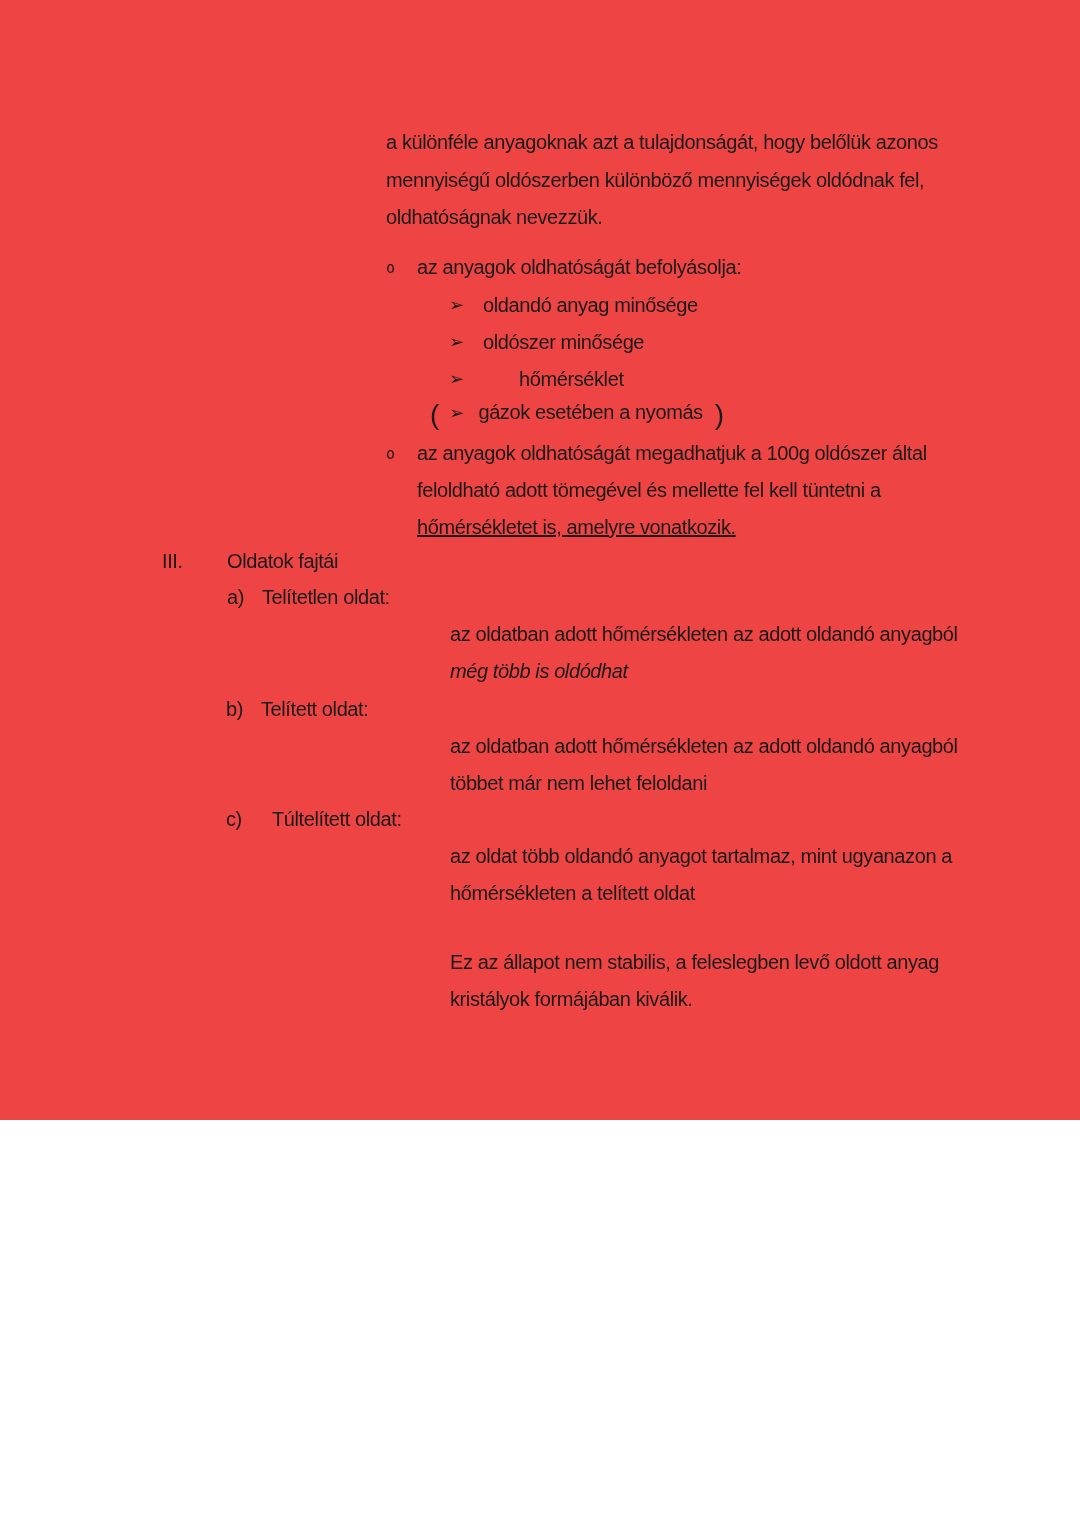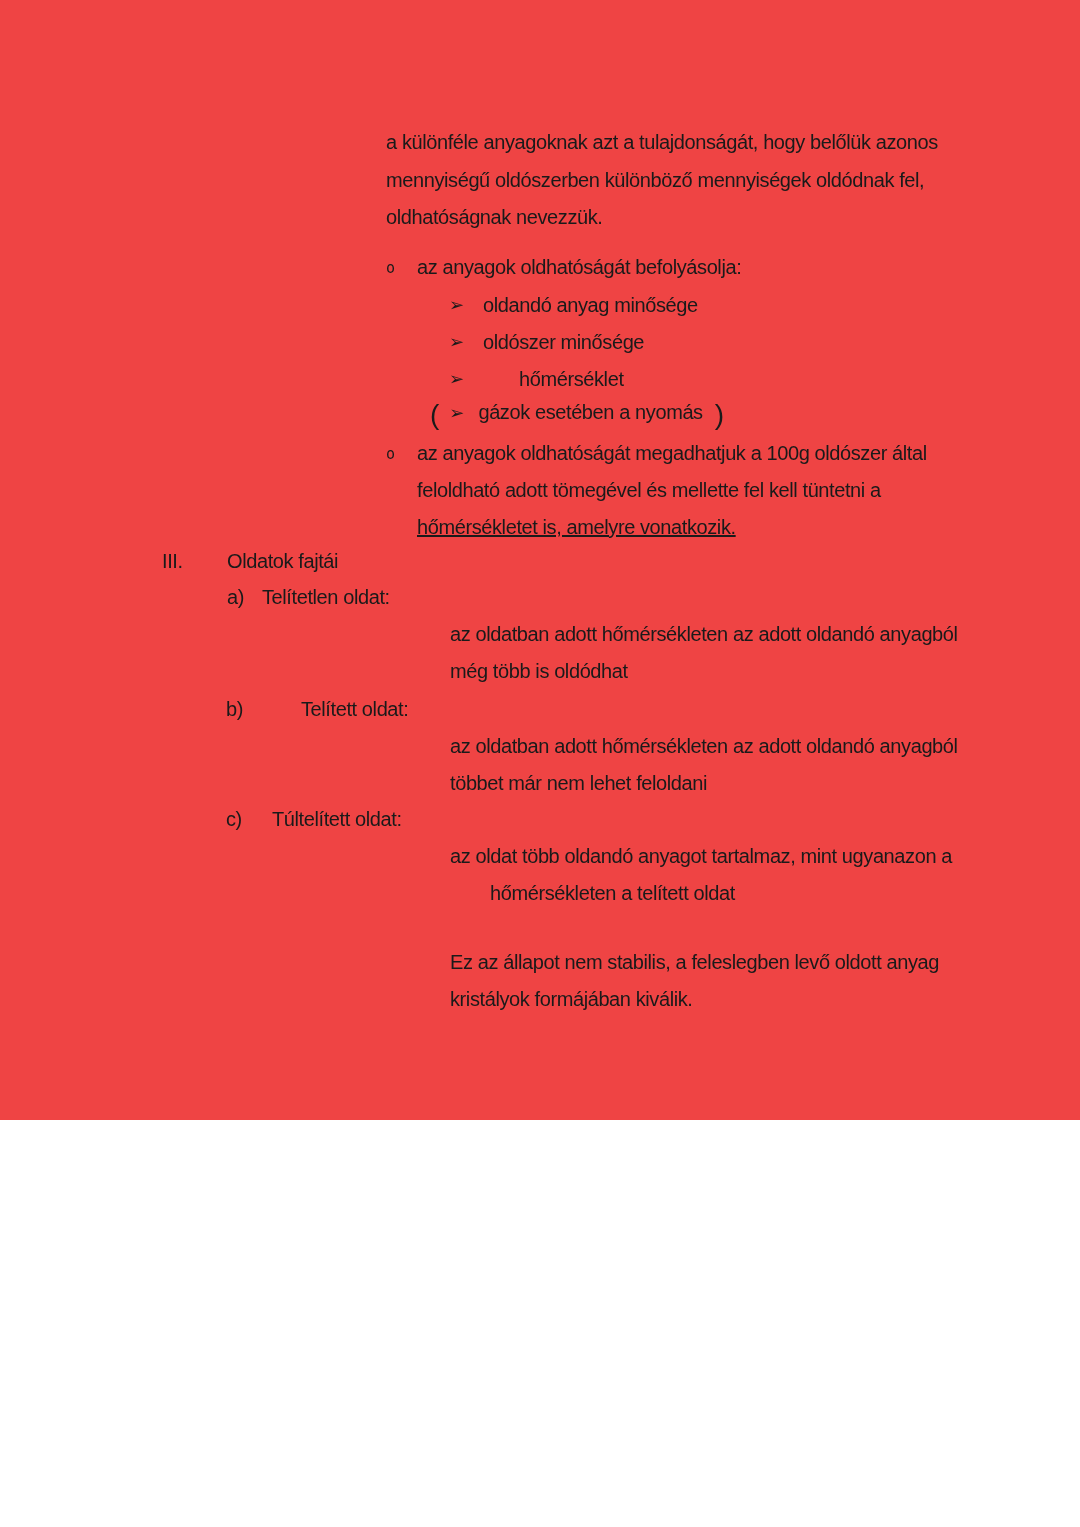--- a/index.html
+++ b/index.html
@@ -91,35 +91,35 @@
 
   <div>
     <span class="line" style="left:162px; top:520px;margin-top:28px;">III.</span>
     <span class="line" style="left:227px; top:548px;text-align:right;">Oldatok fajtái</span>
   </div>
 
   <div>
     <span class="line" style="left:227px; top:584px;">a)</span>
     <span class="line" style="left:262px; top:584px;">Telítetlen oldat:</span>
     <span class="line" style="left:450px; top:621px;">az oldatban adott hőmérsékleten az adott oldandó anyagból</span>
-    <span class="line" style="left:450px; top:658px;">még több is oldódhat</span>
+    <span class="line" style="left:450px; top:658px;font-style:italic;">még több is oldódhat</span>
   </div>
 
   <div>
     <span class="line" style="left:226px; top:696px;">b)</span>
-    <span class="line" style="left:261px; top:696px;margin-left:40px;">Telített oldat:</span>
+    <span class="line" style="left:261px; top:696px;">Telített oldat:</span>
     <span class="line" style="left:450px; top:733px;">az oldatban adott hőmérsékleten az adott oldandó anyagból</span>
     <span class="line" style="left:450px; top:770px;">többet már nem lehet feloldani</span>
   </div>
 
   <div>
     <span class="line" style="left:226px; top:806px;">c)</span>
     <span class="line" style="left:272px; top:806px;">Túltelített oldat:</span>
     <span class="line" style="left:450px; top:843px;">az oldat több oldandó anyagot tartalmaz, mint ugyanazon a</span>
-    <span class="line" style="left:450px; top:880px;margin-left:40px;">hőmérsékleten a telített oldat</span>
+    <span class="line" style="left:450px; top:880px;">hőmérsékleten a telített oldat</span>
   </div>
 
   <div>
     <span class="line" style="left:450px; top:949px;text-align:center;">Ez az állapot nem stabilis, a feleslegben levő oldott anyag</span>
     <span class="line" style="left:450px; top:986px;">kristályok formájában kiválik.</span>
   </div>
 
 </div>
 
 </body></html>

